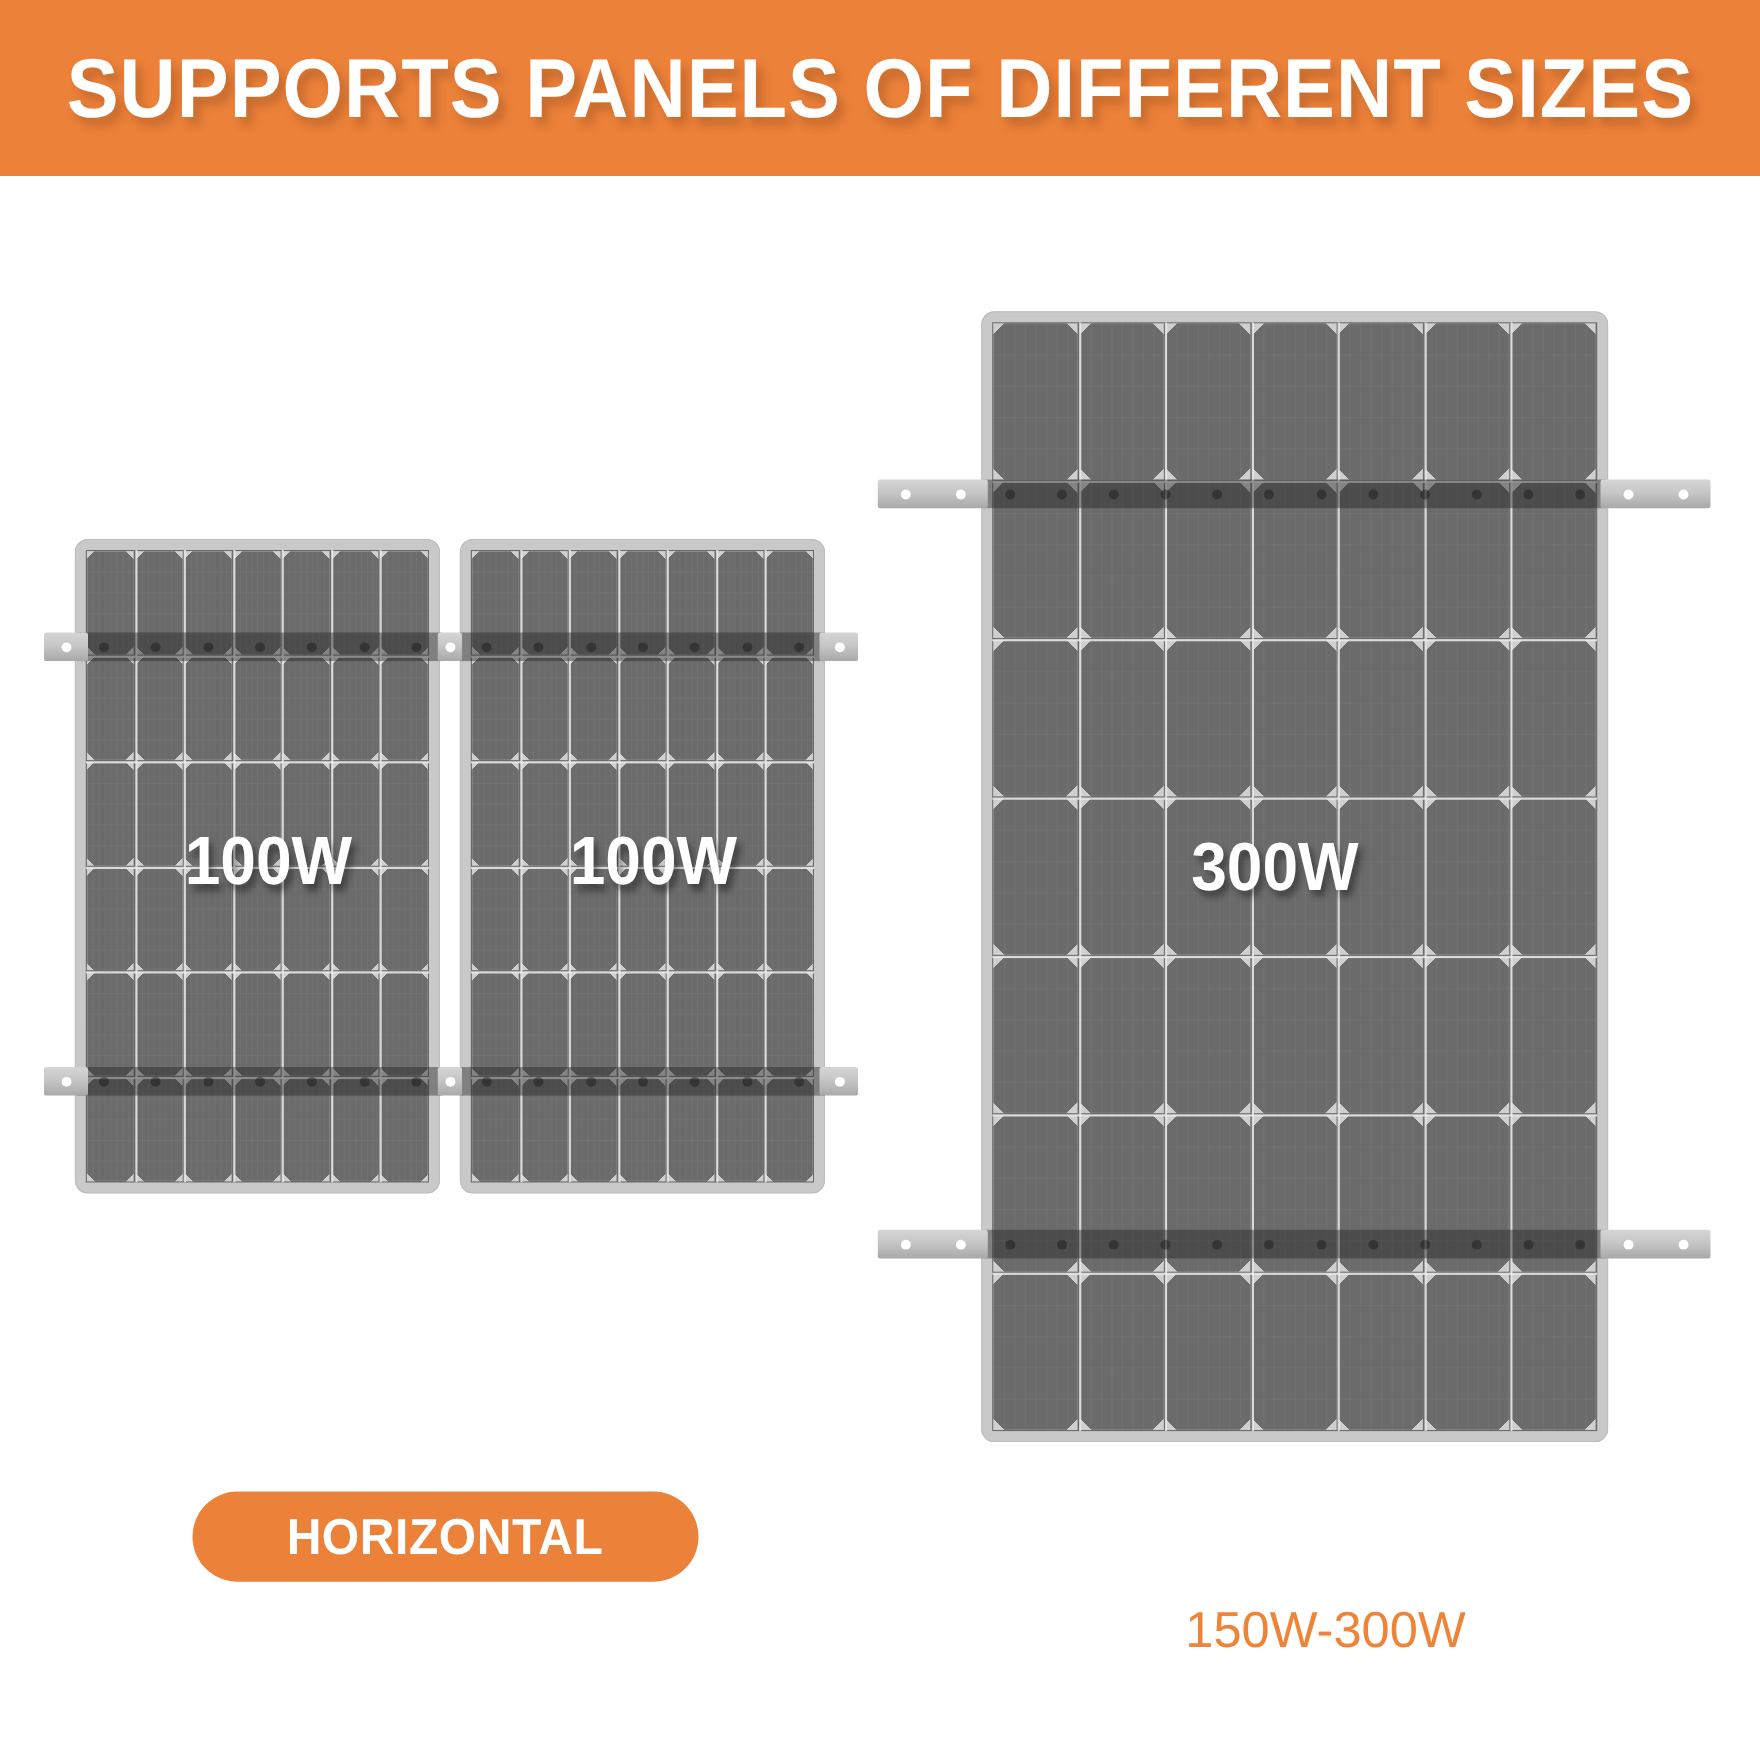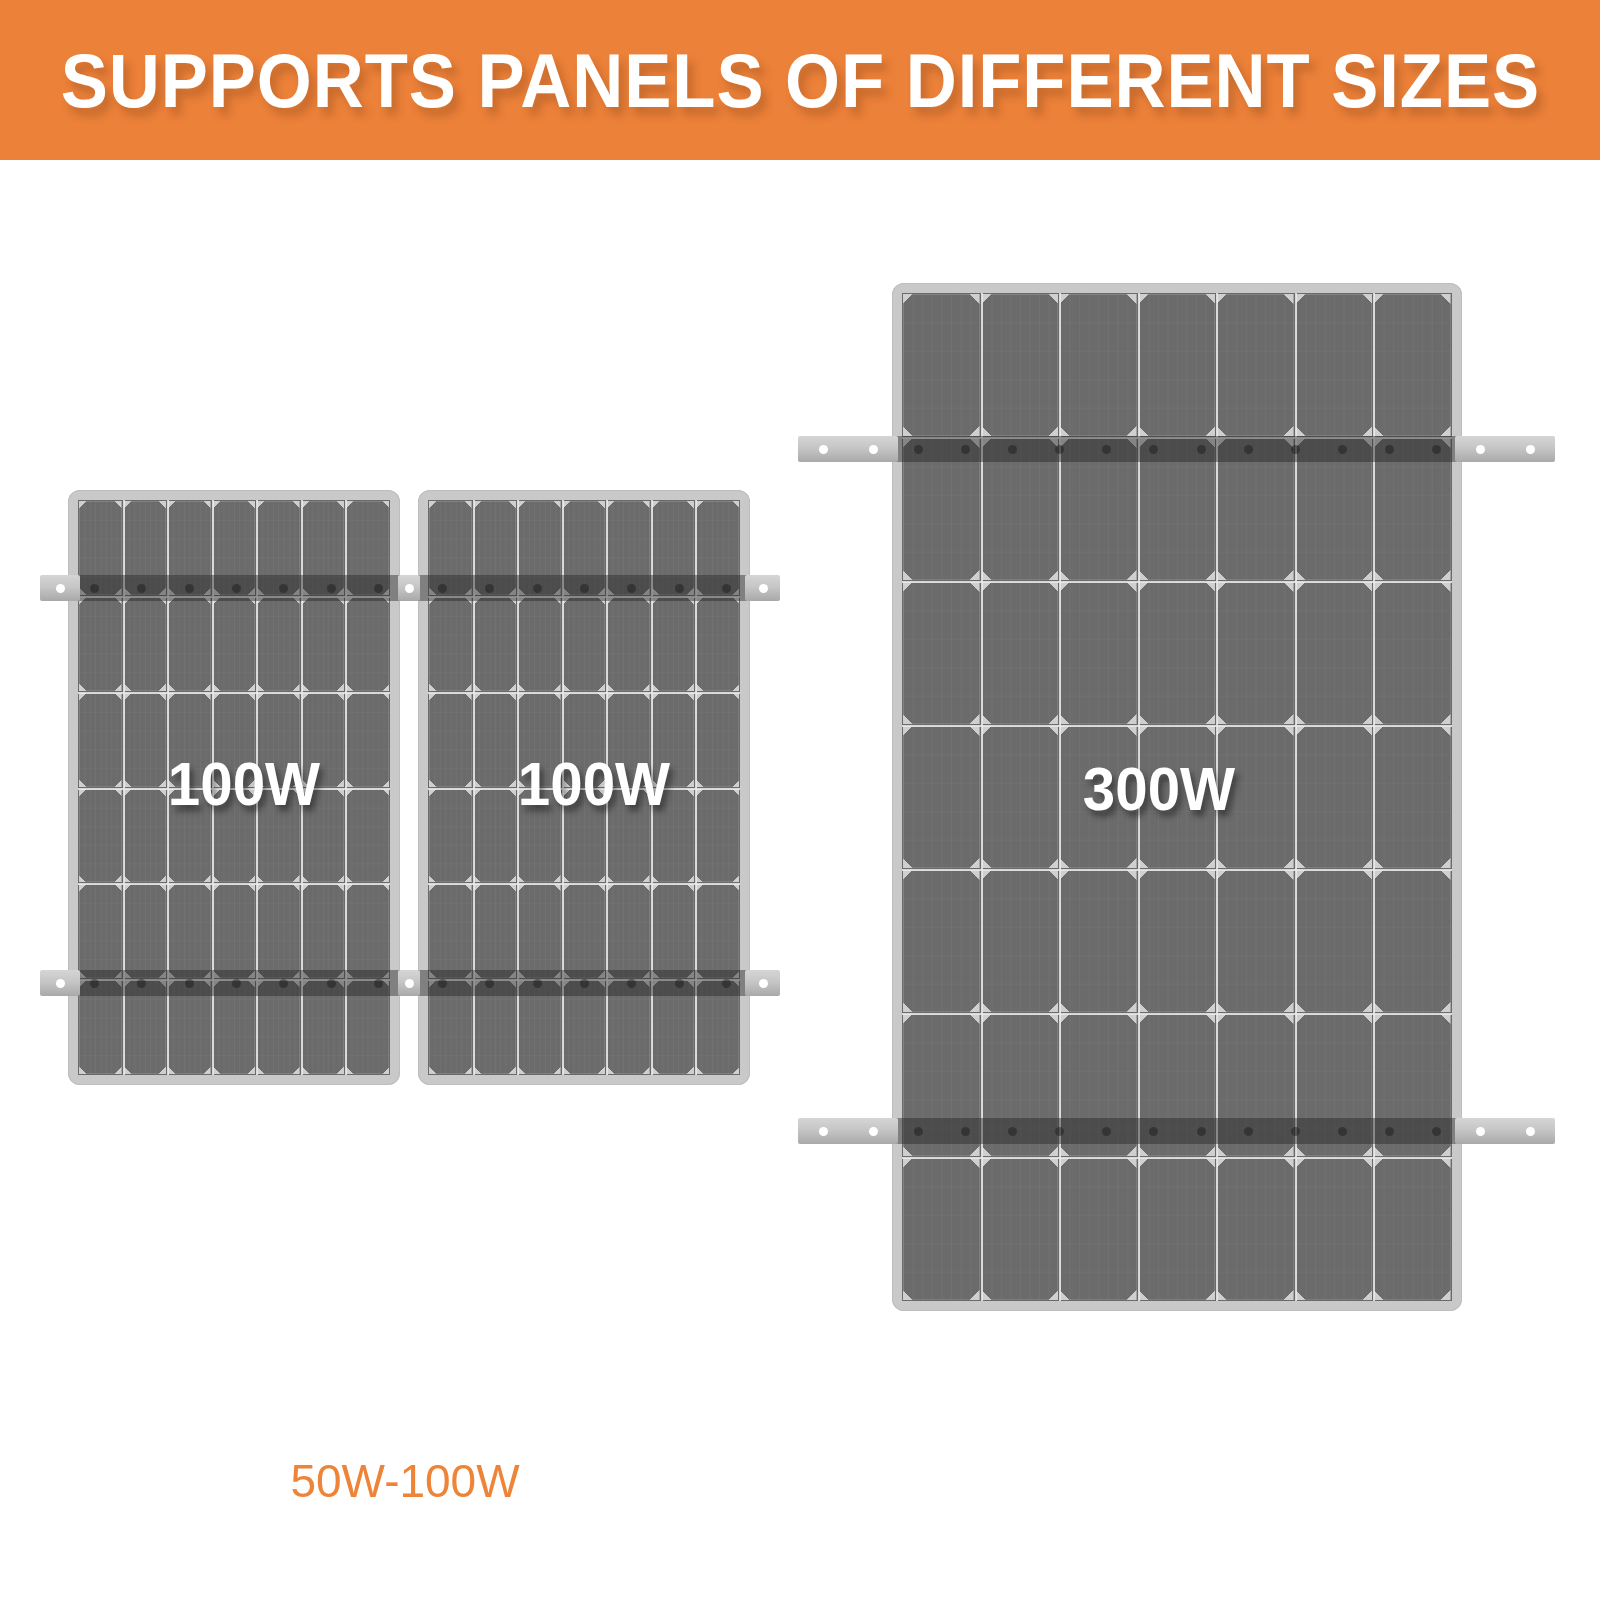--- a/index.html
+++ b/index.html
@@ -442,16 +442,19 @@
       <div class="rail-hole dark" style="width: 9px; height: 9px; top: 9px; left: 396.917px;"></div>
       <div class="rail-hole dark" style="width: 9px; height: 9px; top: 9px; left: 444.083px;"></div>
       <div class="rail-hole dark" style="width: 9px; height: 9px; top: 9px; left: 491.25px;"></div>
       <div class="rail-hole dark" style="width: 9px; height: 9px; top: 9px; left: 538.417px;"></div>
     </div>
   <div class="rail-out" style="left:1455px; top:958px; width:100px; height:26px;">
       <div class="rail-hole" style="width: 9px; height: 9px; top: 9px; left: 21px;"></div>
       <div class="rail-hole" style="width: 9px; height: 9px; top: 9px; left: 71px;"></div>
     </div>
 
-  <div class="range" style="left:175px; top:1294px; width:460px; font-size:46px;">50W-100W</div>
-
+  <div class="pill" style="left:175px; top:1196px; width:460px; height:82px; font-size:46px;">
+    <span style="transform:scaleX(0.95);">HORIZONTAL</span>
+  </div>
+
+  <div class="range" style="left:975px; top:1294px; width:460px; font-size:46px;">150W-300W</div>
 
 </div>
 
 </body></html>

